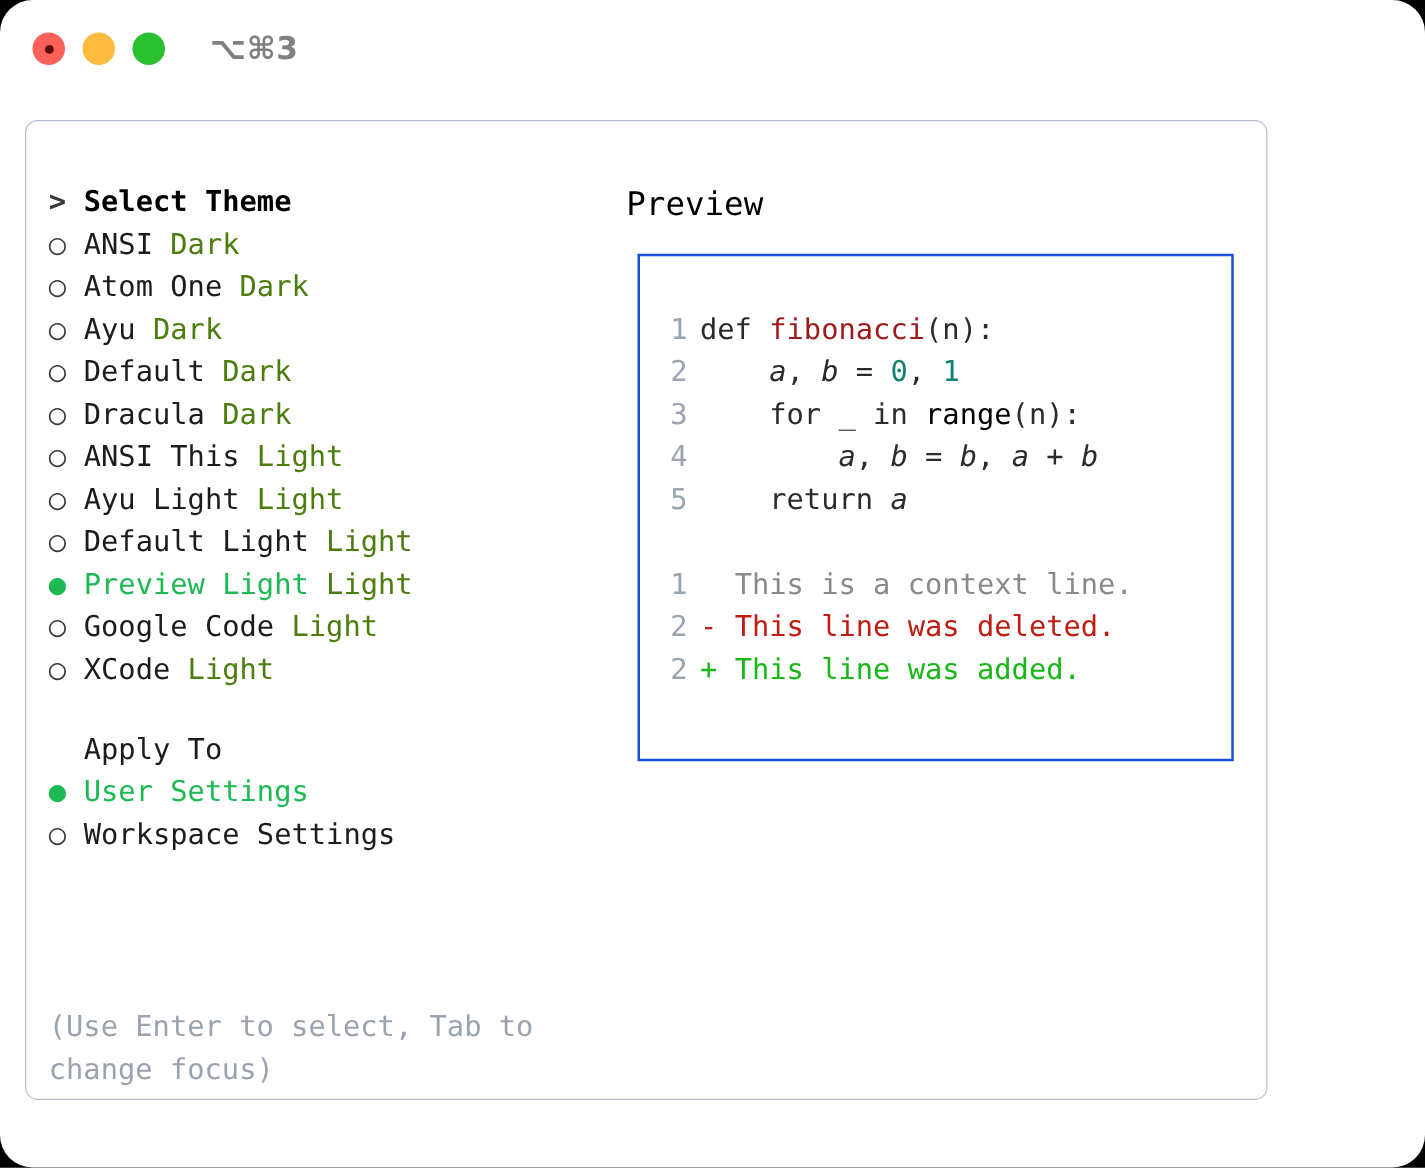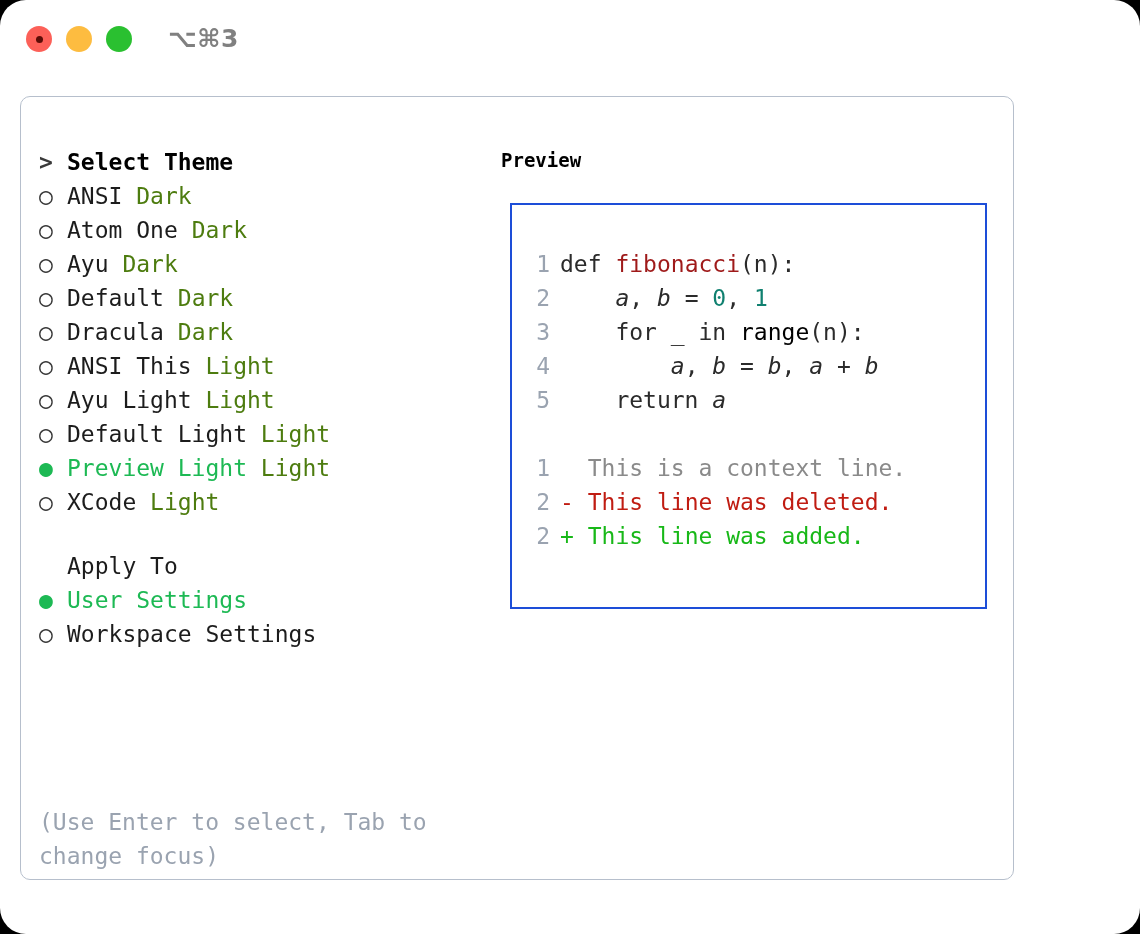--- a/index.html
+++ b/index.html
@@ -103,22 +103,22 @@
     width: 420px;
     font-size: 23px;
     line-height: 34px;
     color: #9aa3b0;
   }
 
   
   #preview-title {
     position: absolute;
     left: 480px; top: 52px;
-    font-size: 19px;
-    font-weight: 700;
+    font-size: 26px;
+    font-weight: 400;
     color: #000;
   }
   #code-box {
     position: absolute;
     left: 489px; top: 106px;
     width: 477px; height: 406px;
     border: 2px solid #1d4ed8;
     background: #ffffff;
   }
   #code {
@@ -171,20 +171,21 @@
       <div id="theme-rows">
           <div class="row"><span class="marker">○</span><span class="label">ANSI</span><span class="tag"> Dark</span></div>
           <div class="row"><span class="marker">○</span><span class="label">Atom One</span><span class="tag"> Dark</span></div>
           <div class="row"><span class="marker">○</span><span class="label">Ayu</span><span class="tag"> Dark</span></div>
           <div class="row"><span class="marker">○</span><span class="label">Default</span><span class="tag"> Dark</span></div>
           <div class="row"><span class="marker">○</span><span class="label">Dracula</span><span class="tag"> Dark</span></div>
           <div class="row"><span class="marker">○</span><span class="label">ANSI This</span><span class="tag"> Light</span></div>
           <div class="row"><span class="marker">○</span><span class="label">Ayu Light</span><span class="tag"> Light</span></div>
           <div class="row"><span class="marker">○</span><span class="label">Default Light</span><span class="tag"> Light</span></div>
           <div class="row sel"><span class="marker sel">●</span><span class="label">Preview Light</span><span class="tag"> Light</span></div>
+          <div class="row"><span class="marker">○</span><span class="label">Google Code</span><span class="tag"> Light</span></div>
           <div class="row"><span class="marker">○</span><span class="label">XCode</span><span class="tag"> Light</span></div>
         </div>
 
       <div id="spacer-apply"></div>
 
       <div class="row">
         <span class="indent"></span><span class="label">Apply To</span>
       </div>
 
       <div id="apply-rows">

